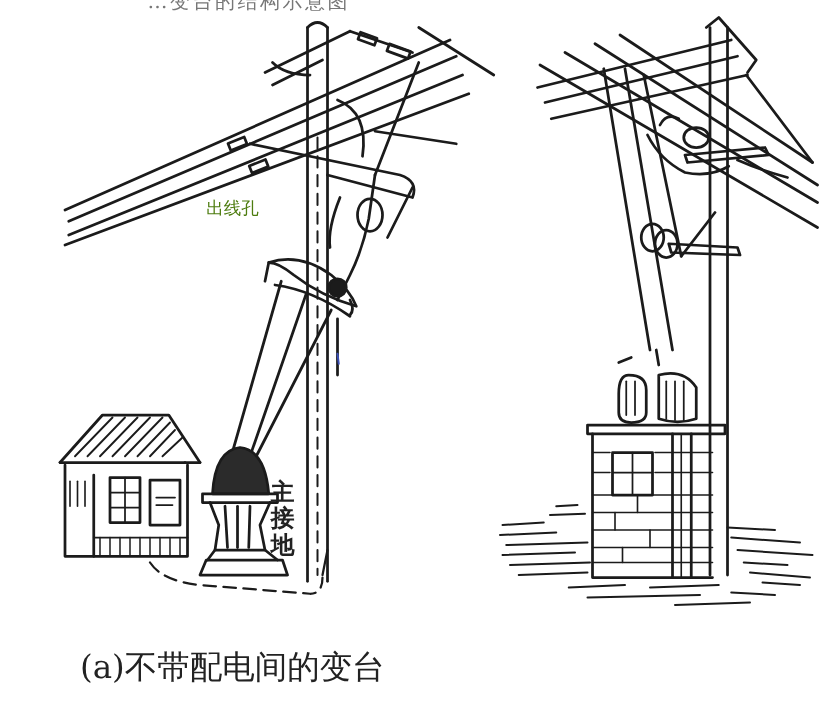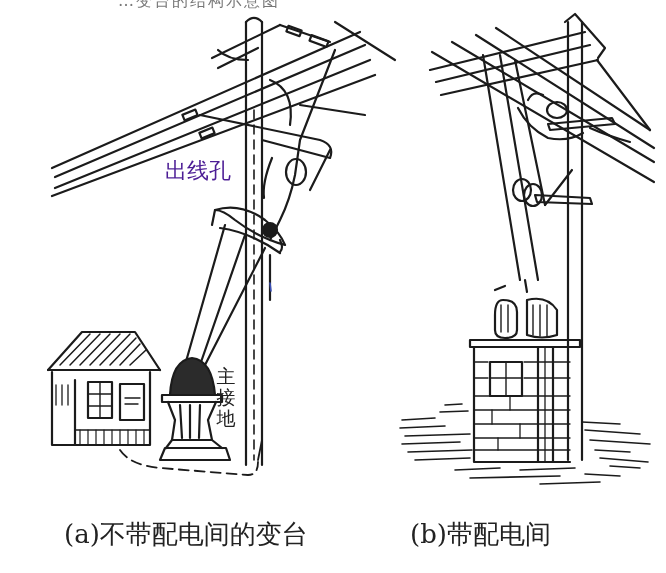--- a/index.html
+++ b/index.html
@@ -1,20 +1,20 @@
 <!DOCTYPE html>
 <html><head>
 <meta charset="utf-8">
 <style>
   html, body { margin: 0; padding: 0; background: #ffffff; }
   body { width: 666px; height: 573px; position: relative; overflow: hidden;
          font-family: "DejaVu Serif", "Liberation Serif", serif; color: #1a1a1a; }
   .canvas { position: absolute; left: 0; top: 0; width: 666px; height: 573px; }
   svg { position: absolute; left: 0; top: 0; }
-  .lbl { position: absolute; font-size: 22px; color: #4c1d95; white-space: nowrap; line-height: 1; text-align: right; }
+  .lbl { position: absolute; font-size: 14px; color: #4d7c0f; white-space: nowrap; line-height: 1; text-align: right; }
   .lbl-vert { position: absolute; font-size: 19px; color: #222; width: 22px; line-height: 21px; text-align: center; }
   .caption { position: absolute; font-size: 26px; color: #222; white-space: nowrap; line-height: 1; }
   .top-title { position: absolute; left: 118px; top: -9px; font-size: 16px; color: #777; letter-spacing: 2px; white-space: nowrap; }
   .wm { position: absolute; left: 505px; top: 516px; width: 161px; height: 52px; }
   .wm-logo { position: absolute; left: 0; top: 6px; width: 34px; height: 34px; }
   .wm-text { position: absolute; left: 44px; top: 4px; font-family: "DejaVu Sans", sans-serif;
              font-size: 20px; color: #7d8fb3; white-space: nowrap; letter-spacing: 1px; }
   .wm-text .accent { color: #8aa0c8; }
   .wm-url { position: absolute; left: 36px; top: 33px; width: 120px; height: 14px; background: #f3d6d6;
             border-radius: 2px; font-family: "DejaVu Sans", sans-serif; font-size: 11px; color: #e98d8d;
@@ -241,18 +241,17 @@
         <line x1="590" y1="440" x2="650" y2="444"></line>
           <line x1="595" y1="450" x2="630" y2="452"></line>
         <line x1="600" y1="458" x2="648" y2="462"></line>
           <line x1="610" y1="466" x2="640" y2="468"></line>
         <line x1="585" y1="474" x2="620" y2="476"></line>
       </g>
     </g>
   </svg>
 
   <div class="lbl" style="left:165px; top:160px;">出线孔</div>
-  <div class="lbl-vert" style="left:215px; top:366px;">主接地</div>
+  <div class="lbl-vert" style="left:215px; top:384px;font-weight:bold;">主接地</div>
 
   <div class="caption" style="left:64px; top:521px;">(a)不带配电间的变台</div>
-  <div class="caption" style="left:410px; top:521px;">(b)带配电间</div>
 
 </div>
 
 </body></html>

